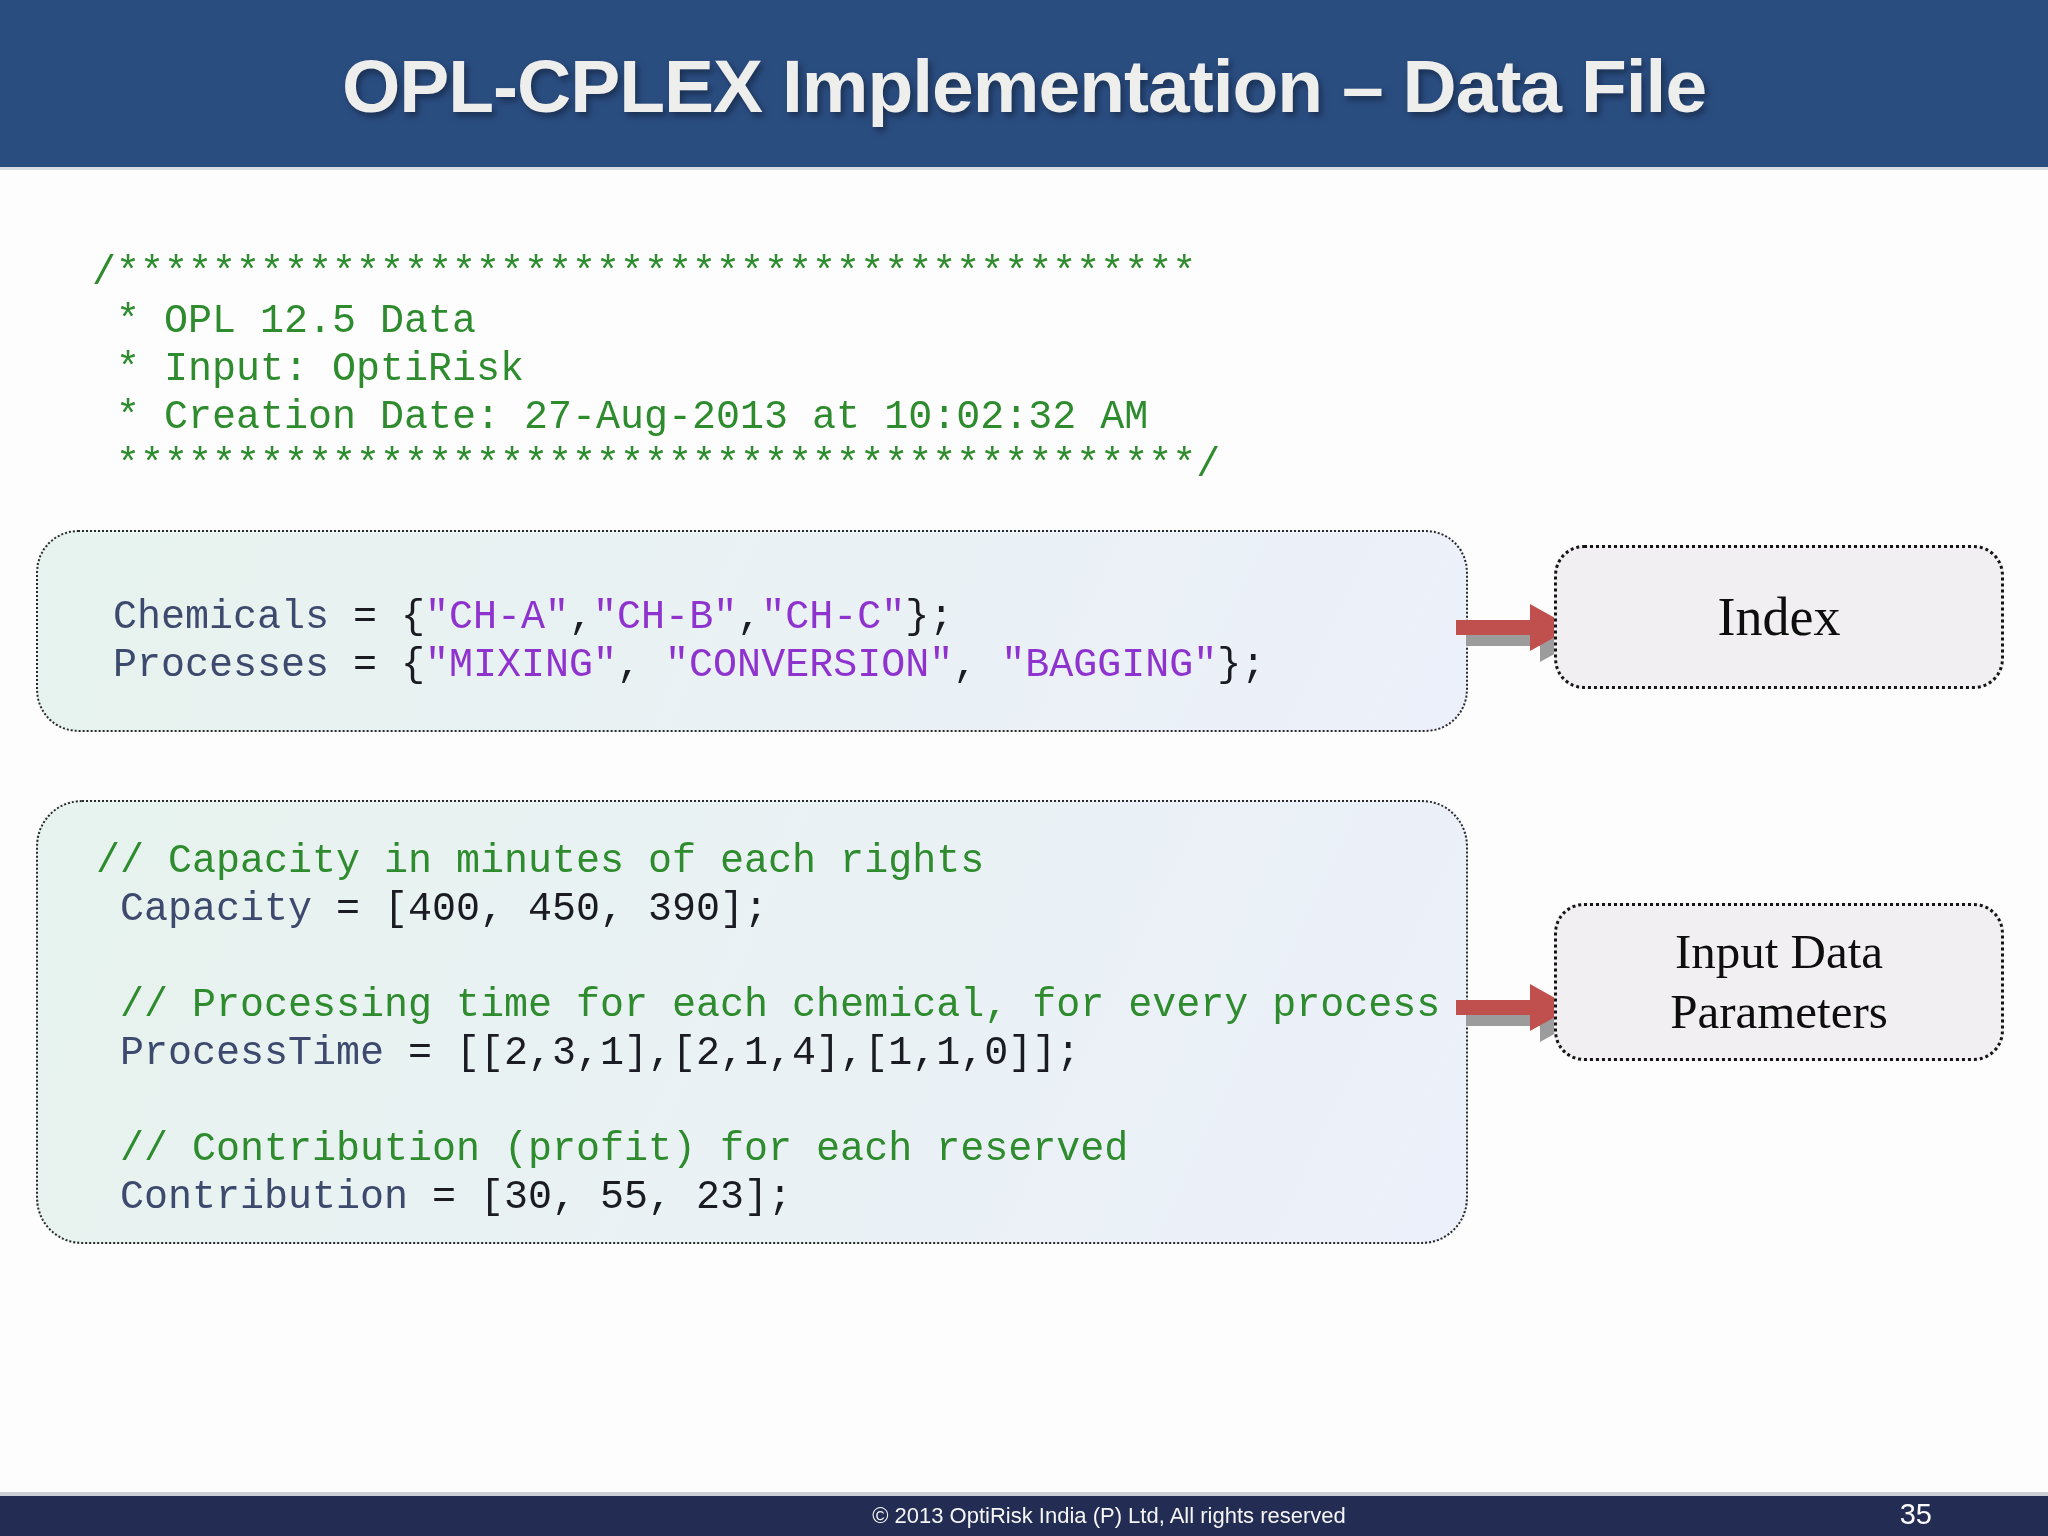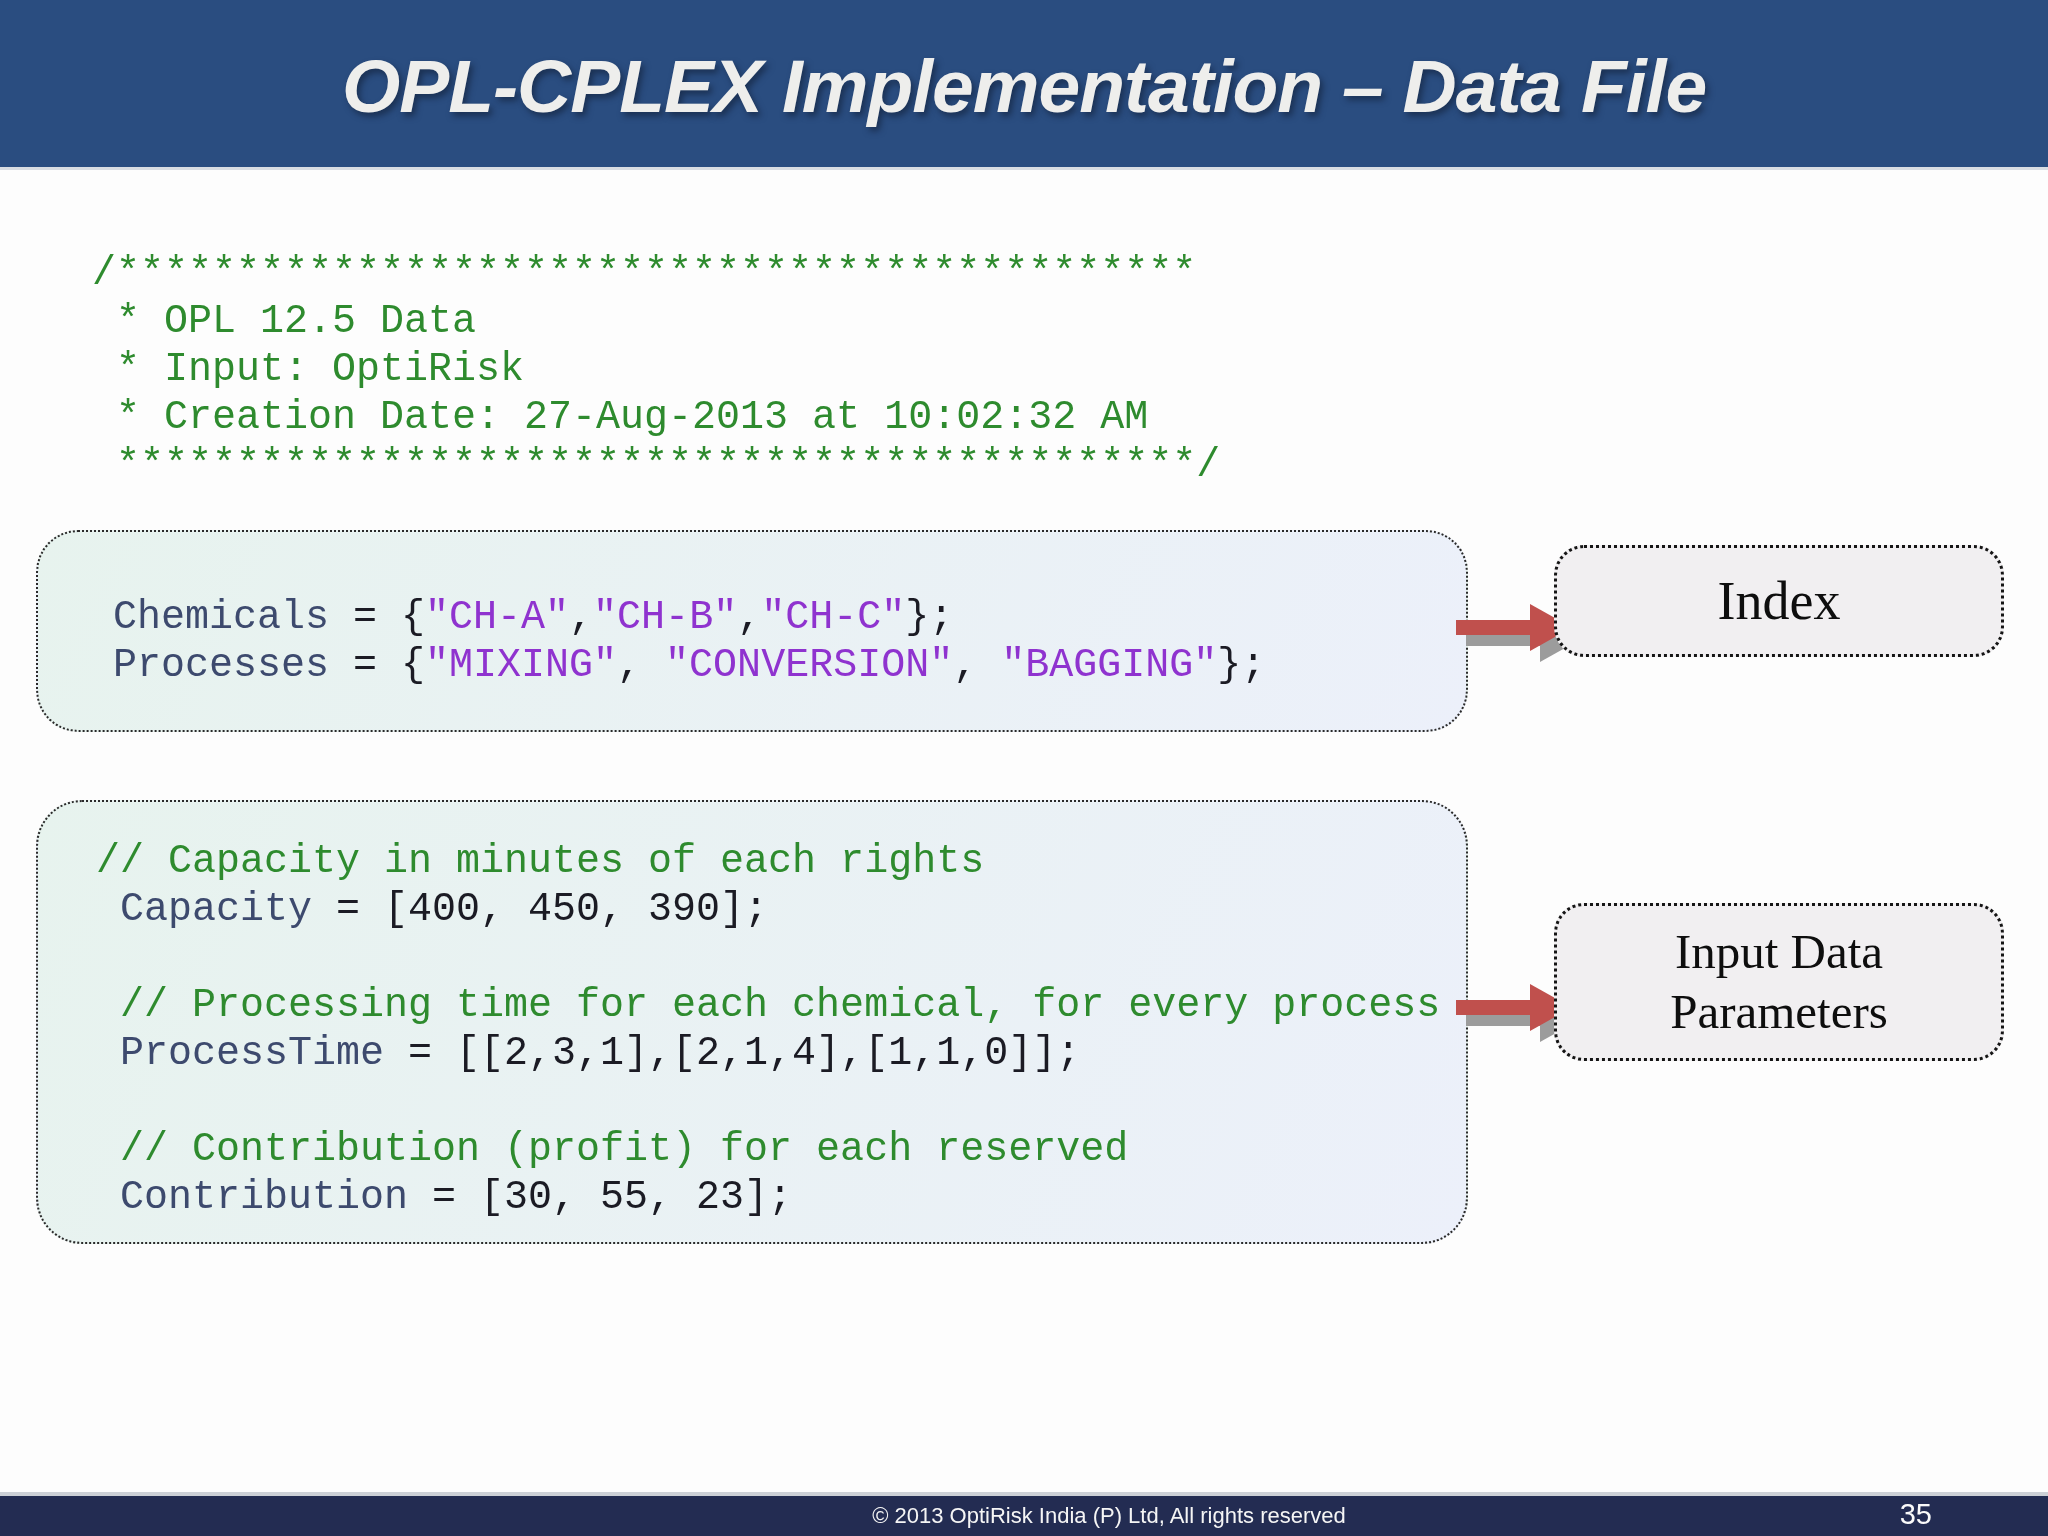--- a/index.html
+++ b/index.html
@@ -17,21 +17,20 @@
     position:absolute;left:0;top:0;width:2048px;height:170px;
     background:var(--header-bg);
     border-bottom:3px solid #d9dde3;
     display:flex;align-items:center;justify-content:center;
   }
   .titlebar h1{
     font-size:75px;font-weight:700;letter-spacing:-1px;
     color:var(--header-text);
     text-shadow:3px 4px 6px rgba(15,25,45,0.55);
     margin-top:4px;
-    font-style:italic;
   }
 
   .codefont{font-family:"Liberation Mono","DejaVu Sans Mono",monospace;font-size:40px;}
   .code-line{height:48px;line-height:48px;white-space:pre;}
   .tok-cm{color:var(--comment-green);}
   .tok-id{color:var(--ident-color);}
   .tok-st{color:var(--string-color);}
   .tok-pl{color:var(--punct-color);}
 
   .comment-block{position:absolute;left:92px;top:250px;}
@@ -44,21 +43,21 @@
   .box1{top:530px;height:202px;border-radius:42px;padding:62px 0 0 75px;}
   .box2{top:800px;height:444px;border-radius:46px;padding:36px 0 0 58px;}
 
   .label-box{
     position:absolute;left:1554px;width:450px;
     background:var(--label-box-bg);
     border:3px dotted #151515;border-radius:30px;
     display:flex;flex-direction:column;align-items:center;justify-content:center;
     font-family:"Liberation Serif","DejaVu Serif",serif;color:#0e0e0e;
   }
-  .label-index{top:545px;height:112px;font-size:54px;}
+  .label-index{top:545px;height:144px;font-size:54px;}
   .label-params{top:903px;height:158px;font-size:49px;line-height:60px;}
 
   .arrow{position:absolute;width:130px;height:72px;}
   .arrow1{left:1456px;top:596px;}
   .arrow2{left:1456px;top:976px;}
   .arrow .shadow{fill:var(--arrow-gray);}
   .arrow .body{fill:var(--arrow-red);}
 
   .footer-line{position:absolute;left:0;bottom:40px;width:2048px;height:4px;background:#ccd0d6;}
   .footer{

